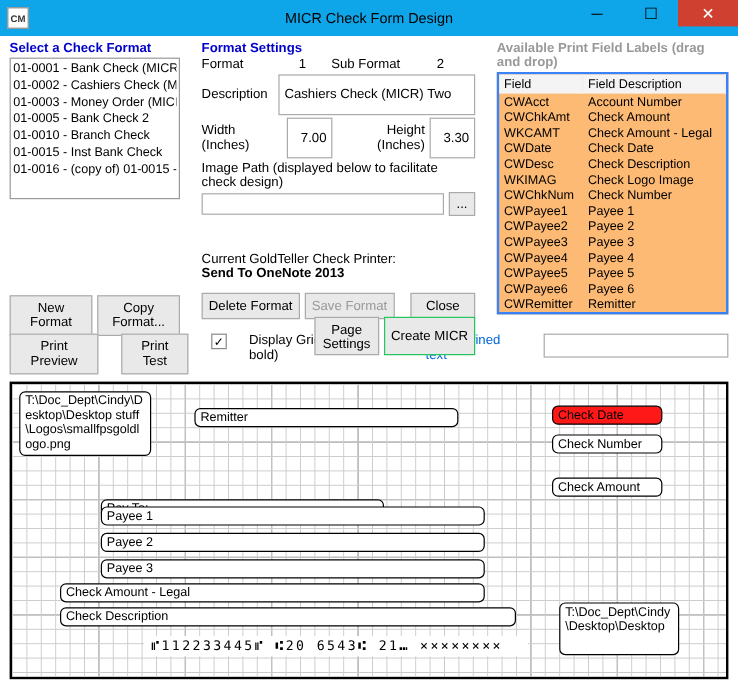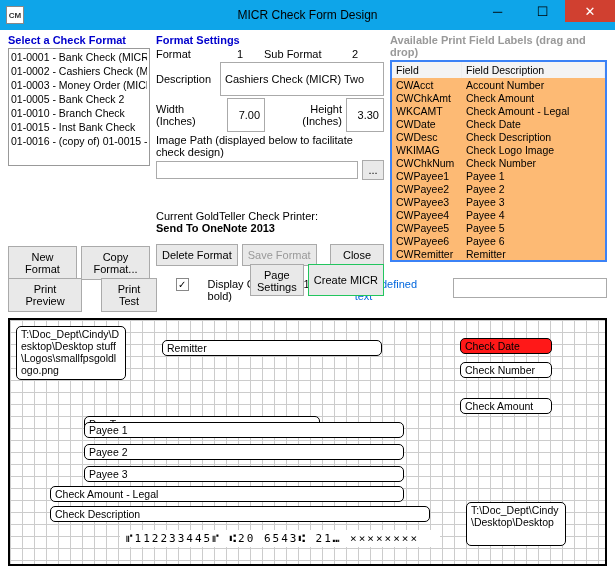--- a/index.html
+++ b/index.html
@@ -9,21 +9,21 @@
 .titlebar .icon { width: 18px; height: 18px; margin: 0 6px; background: #fff; border: 1px solid #888; display: flex; align-items: center; justify-content: center; font-size: 8px; font-weight: bold; color: #333; }
 .titlebar .title { position: absolute; left: 50%; transform: translateX(-50%); font-size: 12px; color: #000; }
 .titlebar .controls { position: absolute; right: 0; top: 0; display: flex; }
 .titlebar .controls div { width: 45px; height: 22px; display: flex; align-items: center; justify-content: center; color: #000; font-size: 13px; }
 .titlebar .controls .close { background: #d04030; color: #fff; width: 50px; }
 
 .client { padding: 4px 8px 8px 8px; height: 546px; position: relative; }
 
 .group-title { color: #0000cc; font-size: 11px; font-weight: bold; margin-bottom: 2px; }
 
-.top-row { display: flex; gap: 6px; height: 240px; justify-content: space-between; }
+.top-row { display: flex; gap: 18px; height: 240px; justify-content: space-between; }
 
 .left-col { width: 142px; }
 .format-list { border: 1px solid #999; height: 118px; overflow: hidden; background: #fff; font-size: 10.5px; line-height: 14px; padding: 1px 2px; }
 .format-list div { white-space: nowrap; overflow: hidden; text-overflow: clip; }
 
 .btn { background: #e9e9e9; border: 1px solid #aaa; font-size: 11px; padding: 4px 5px; cursor: default; }
 .btn-row { display: flex; gap: 4px; margin-top: 6px; }
 
 .mid-col { width: 228px; position: relative; }
 .fs-row { display: flex; align-items: center; font-size: 11px; margin: 2px 0; gap: 4px; }

